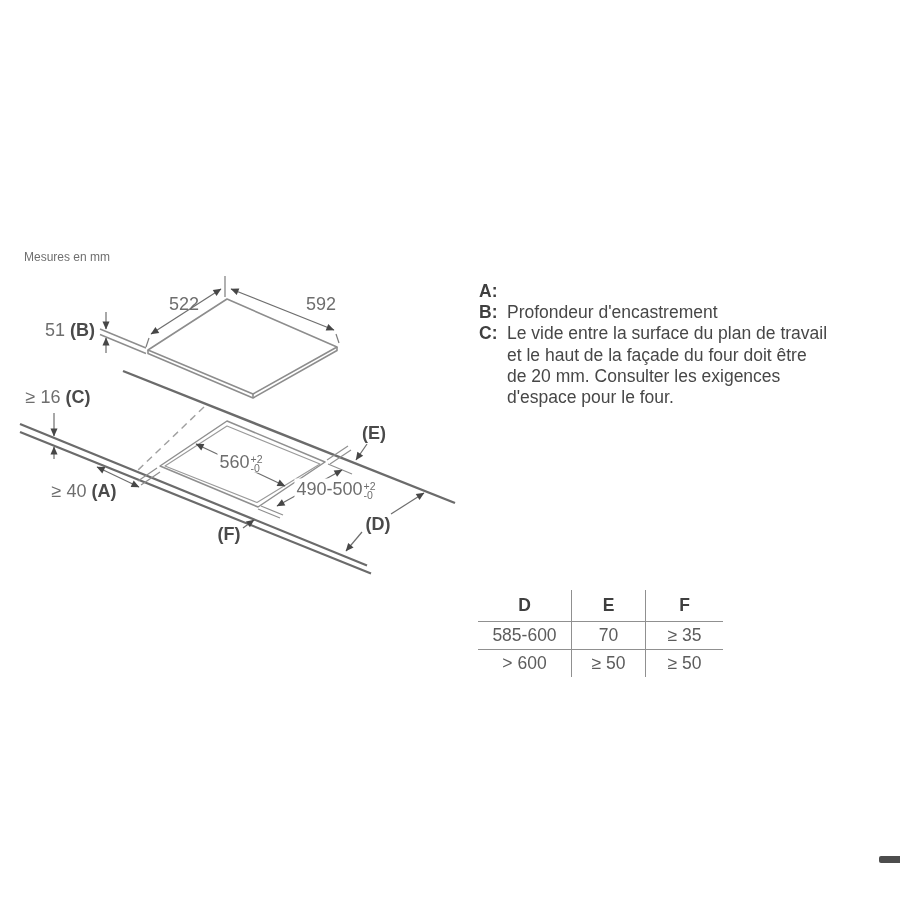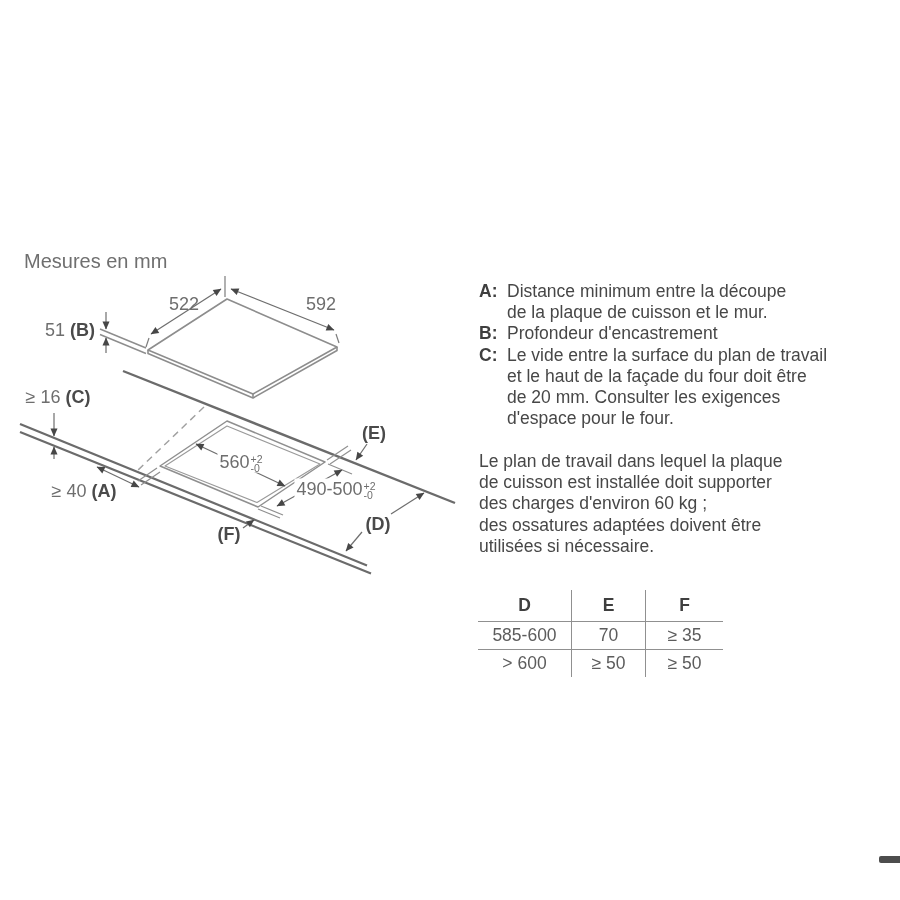--- a/index.html
+++ b/index.html
@@ -7,21 +7,21 @@
     position:relative;width:900px;height:900px;background:#ffffff;overflow:hidden;
     font-family:"Liberation Sans","DejaVu Sans",sans-serif;
   }
   #diagram-svg{position:absolute;left:0;top:0;}
   .lbl{position:absolute;white-space:nowrap;font-size:18px;color:#6e6e6e;}
   .ctr{transform:translate(-50%,-50%);}
   .blt{font-weight:700;color:#4a4a4a;}
   .mask{background:#ffffff;padding:0 2px;}
   .tol{display:inline-flex;flex-direction:column;font-size:10.5px;line-height:9.5px;
        margin-left:1px;vertical-align:middle;transform:translateY(1px);color:#6e6e6e;text-align:left;}
-  .title{font-size:20px;color:#6f6f6f;}
+  .title{font-size:12px;color:#6f6f6f;}
 
   .notes{position:absolute;left:479px;top:281px;width:412px;color:#474747;
          font-size:17.5px;line-height:21.2px;}
   .note-row{display:flex;}
   .note-letter{flex:0 0 28px;font-weight:700;color:#3f3f3f;}
   .note-text{white-space:pre-line;}
   .para{position:absolute;left:479px;top:451px;width:412px;color:#474747;
         font-size:17.5px;line-height:21.2px;white-space:pre-line;}
 
   .spec-table{position:absolute;left:478px;top:590px;display:grid;
@@ -137,41 +137,34 @@
         <span>-0</span>
       </span></div>
 
   <div class="lbl ctr blt" style="left:374px;top:433px;">(E)</div>
   <div class="lbl ctr blt" style="left:378px;top:524px;">(D)</div>
   <div class="lbl ctr blt" style="left:229px;top:534px;">(F)</div>
 
   <div class="notes">
     <div class="note-row">
       <span class="note-letter">A:</span>
-      <span class="note-text">Distance minimum entre la découpe
-de la plaque de cuisson et le mur.</span>
     </div>
     <div class="note-row">
       <span class="note-letter">B:</span>
       <span class="note-text">Profondeur d'encastrement</span>
     </div>
     <div class="note-row">
       <span class="note-letter">C:</span>
       <span class="note-text">Le vide entre la surface du plan de travail
 et le haut de la façade du four doit être
 de 20 mm. Consulter les exigences
 d'espace pour le four.</span>
     </div>
   </div>
 
-  <div class="para">Le plan de travail dans lequel la plaque
-de cuisson est installée doit supporter
-des charges d'environ 60 kg ;
-des ossatures adaptées doivent être
-utilisées si nécessaire.</div>
 
   <div class="spec-table">
     <div class="cell hd col1">D</div>
     <div class="cell hd col2">E</div>
     <div class="cell hd col3">F</div>
 
     <div class="cell r1 col1">585-600</div>
     <div class="cell r1 col2">70</div>
     <div class="cell r1 col3">≥ 35</div>
 

